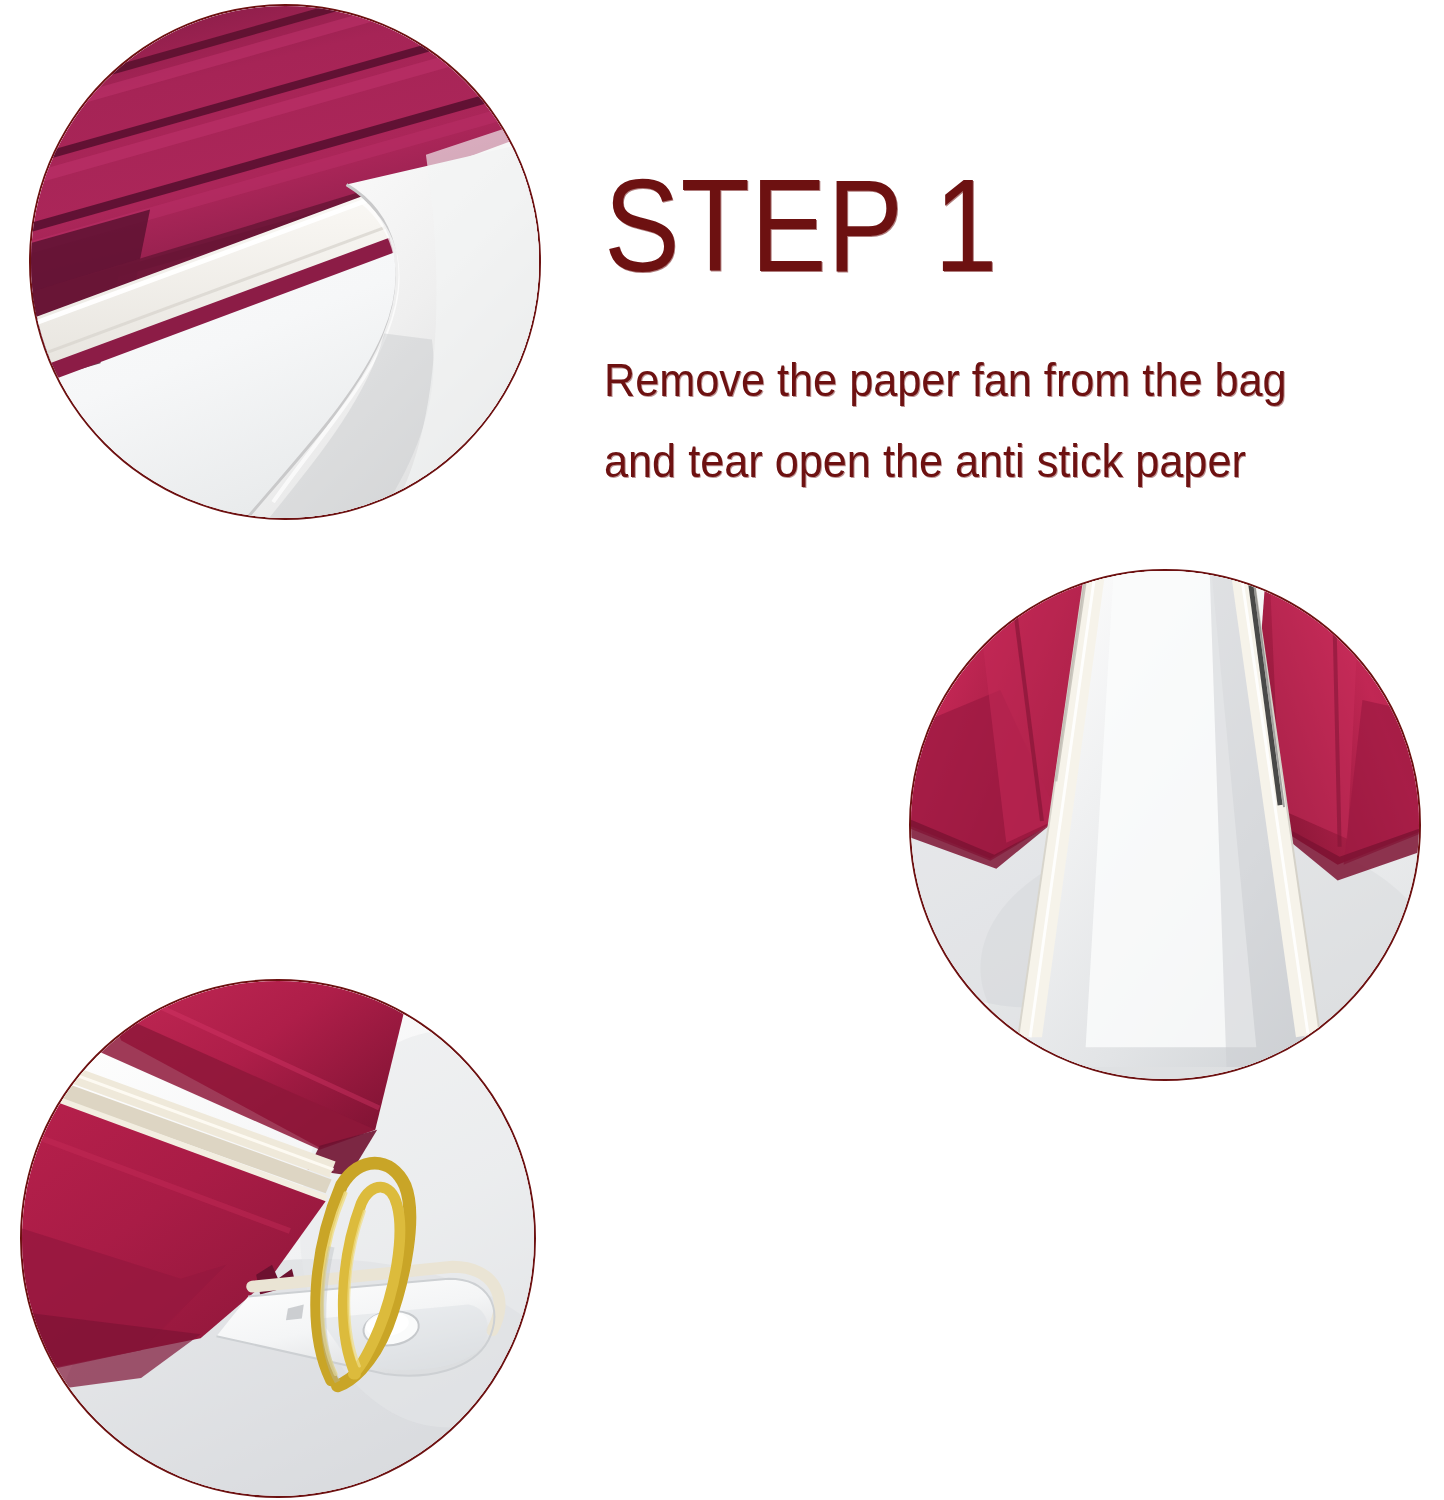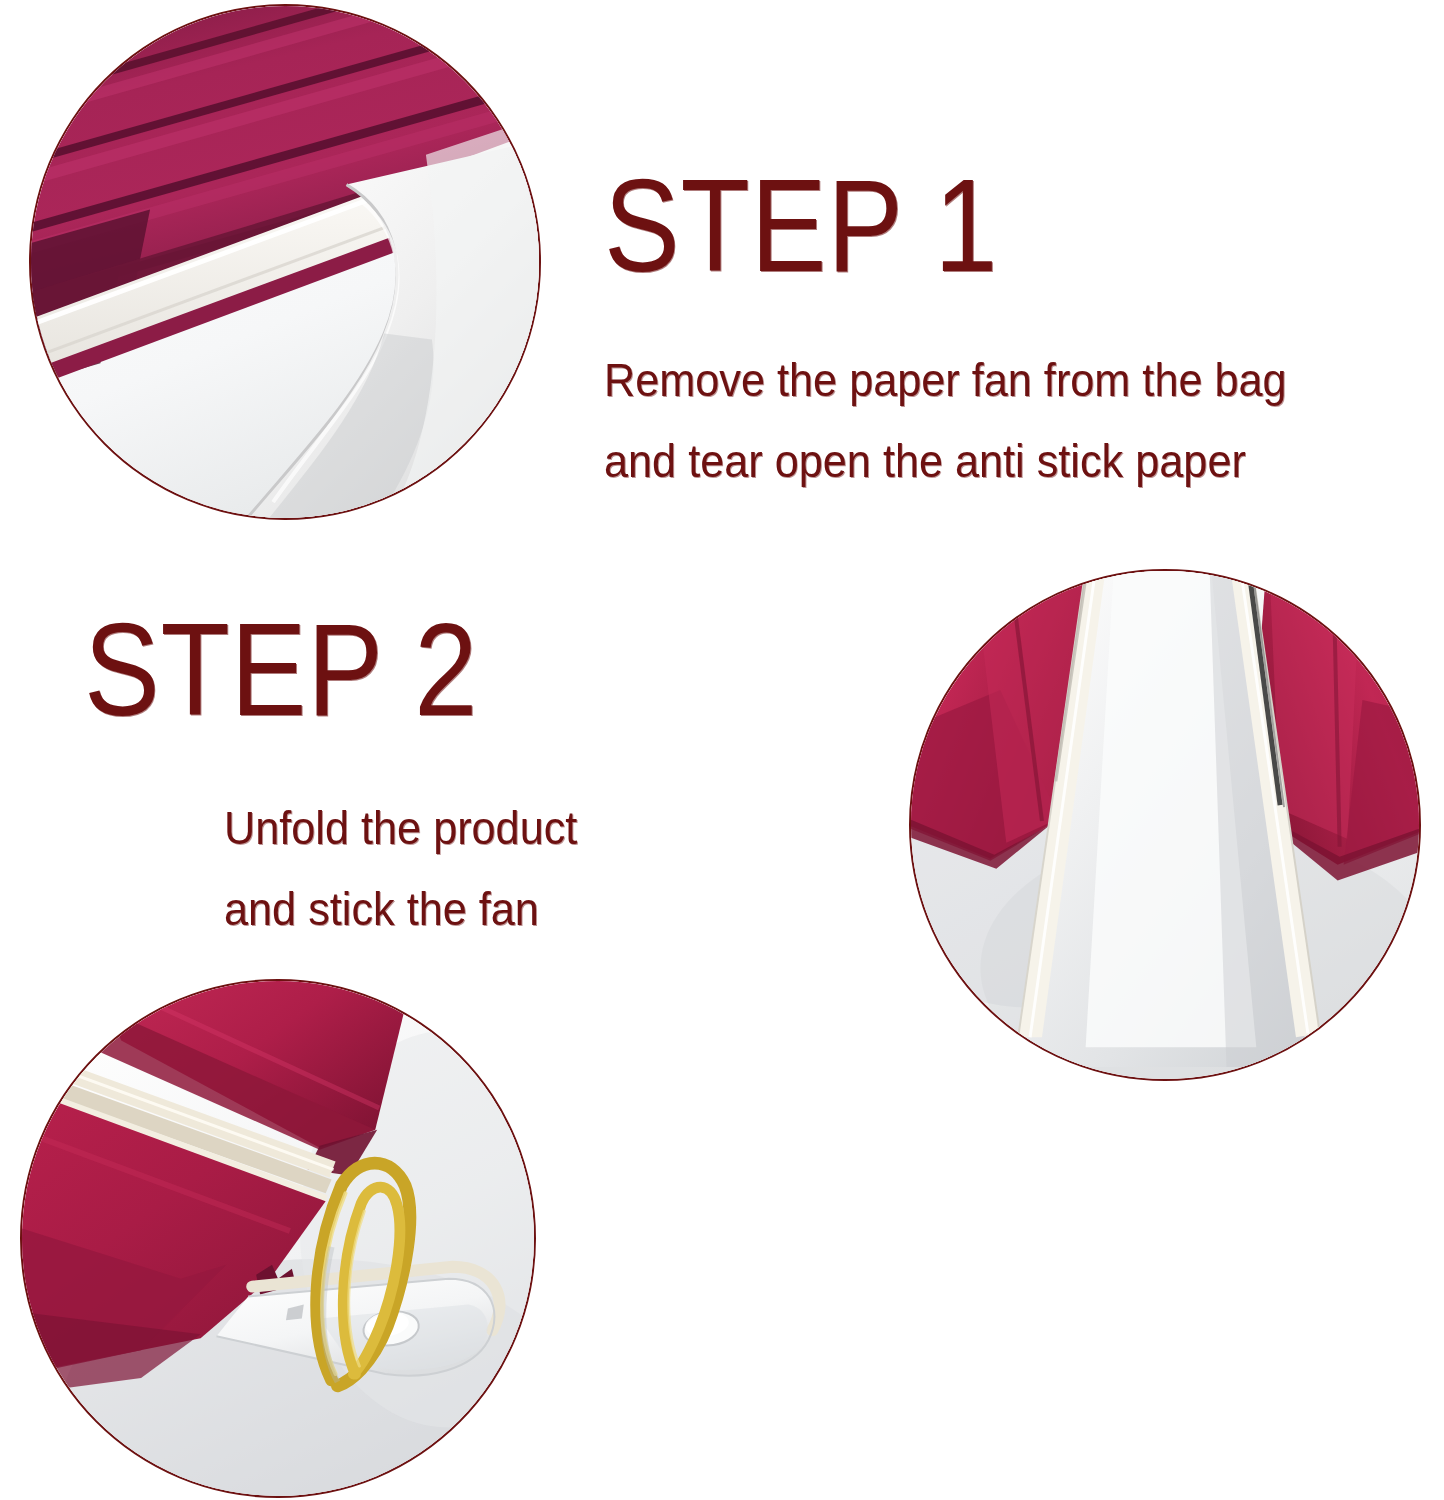--- a/index.html
+++ b/index.html
@@ -156,27 +156,20 @@
   </div>
 
   <div class="step-block" id="block-step1">
     <div class="step-heading">STEP 1</div>
     <div class="step-body">
       <span class="line">Remove the paper fan from the bag</span>
       <span class="line">and tear open the anti stick paper</span>
     </div>
   </div>
 
-  <div class="step-block" id="block-step2">
-    <div class="step-heading">STEP 2</div>
-    <div class="step-body">
-      <span class="line">Unfold the product</span>
-      <span class="line">and stick the fan</span>
-    </div>
-  </div>
 
   <div class="photo-circle" id="circle-step2">
     <svg viewBox="0 0 512 512" preserveAspectRatio="xMidYMid slice">
       <defs>
         <linearGradient id="crimsonL" x1="0" y1="0" x2="1" y2="0.6">
           <stop offset="0%" stop-color="#a61c46"></stop>
           <stop offset="45%" stop-color="#c02653"></stop>
           <stop offset="100%" stop-color="#92183a"></stop>
         </linearGradient>
         <linearGradient id="crimsonR" x1="1" y1="0" x2="0" y2="0.6">

